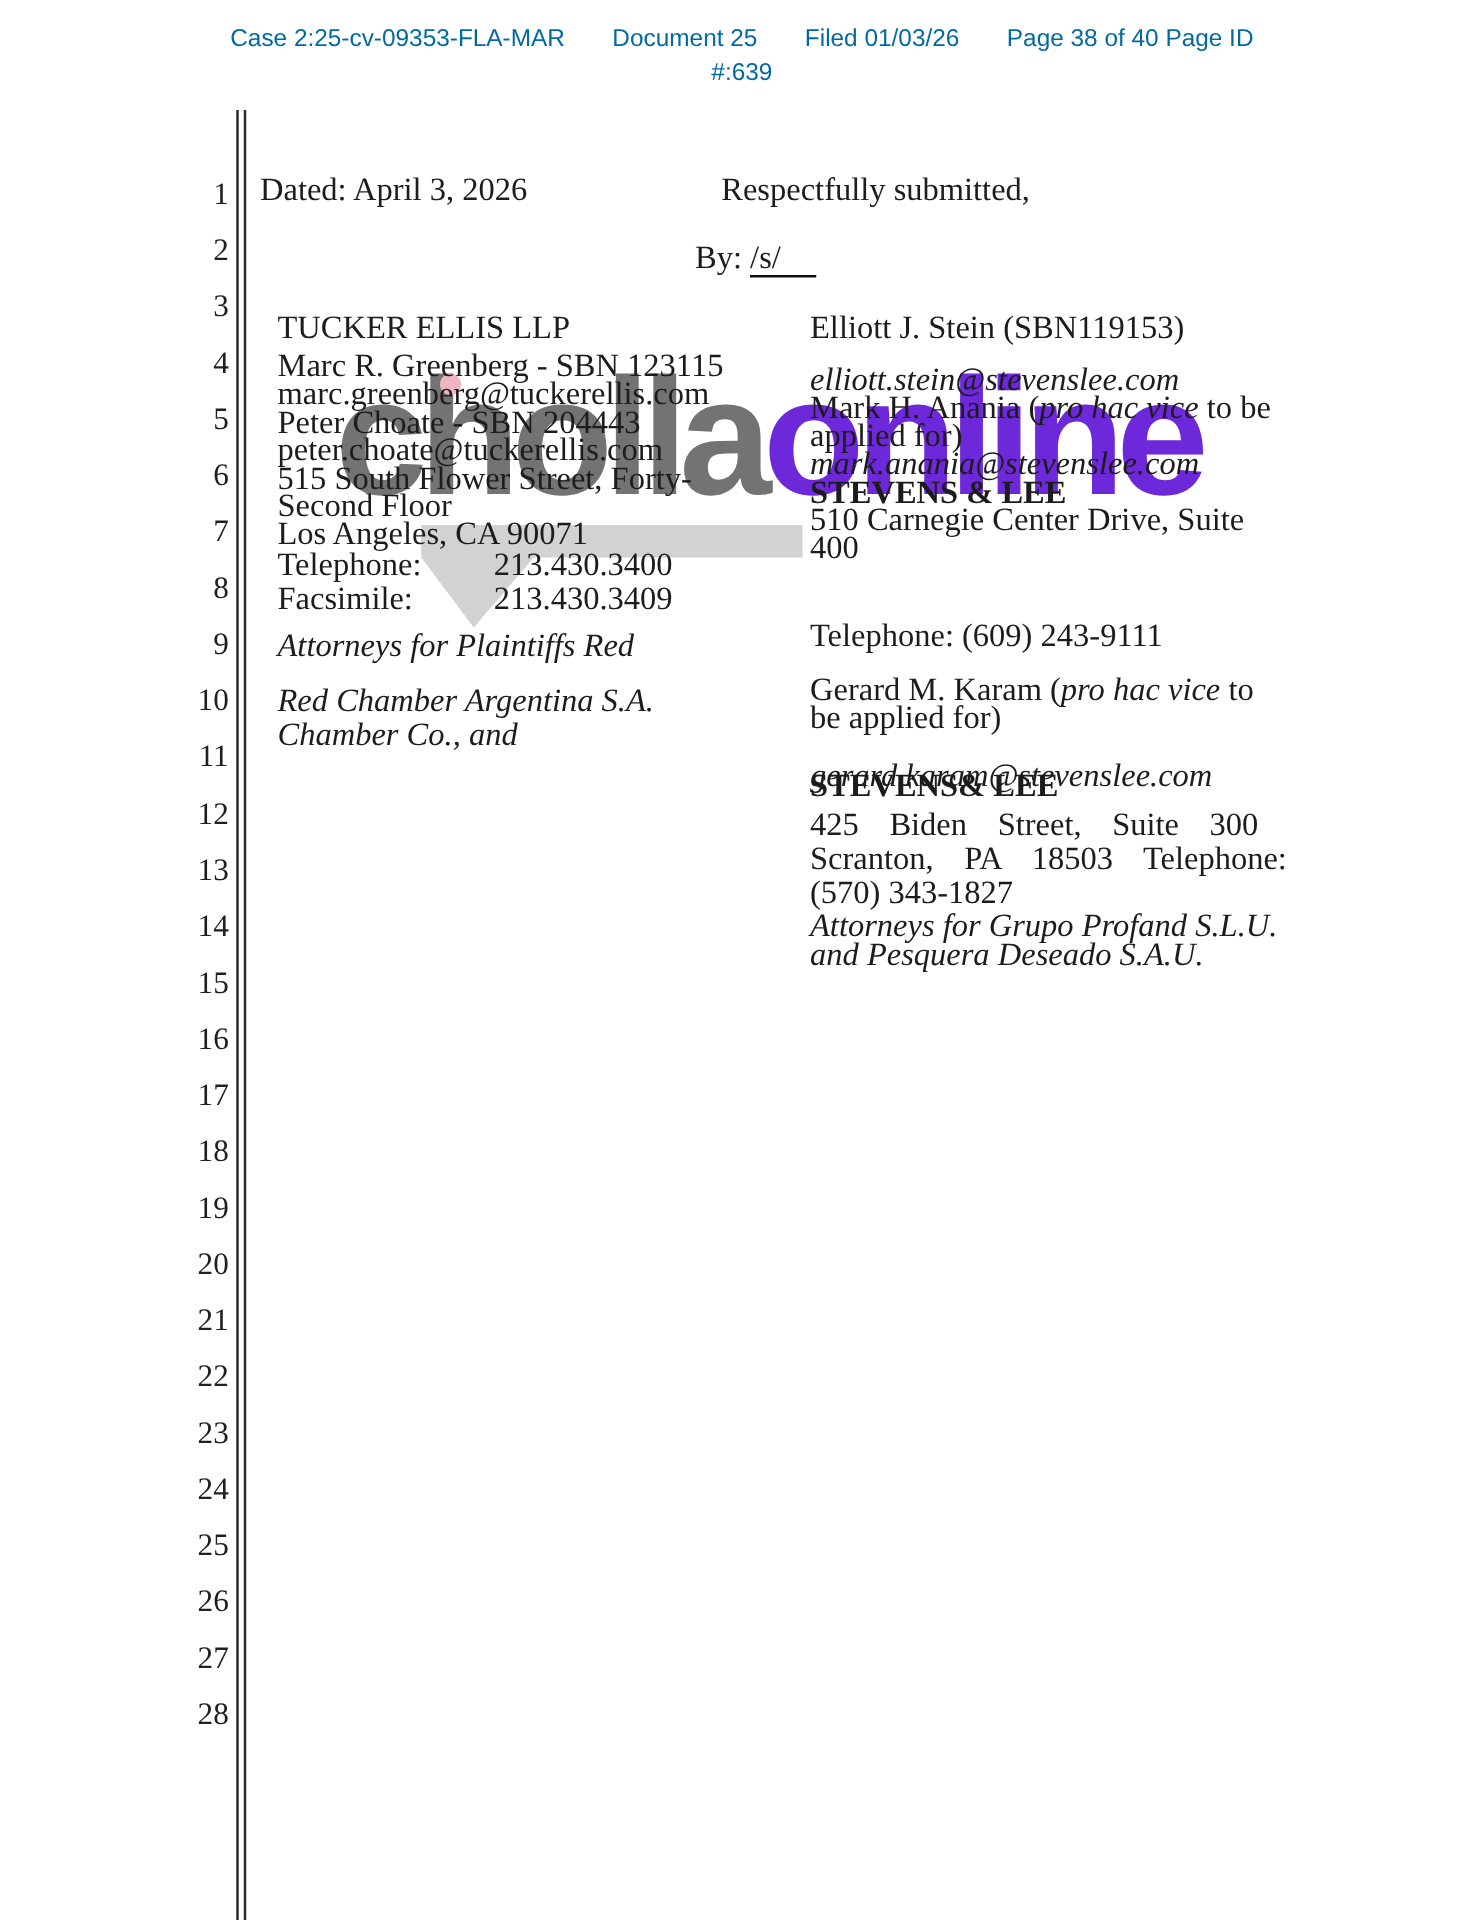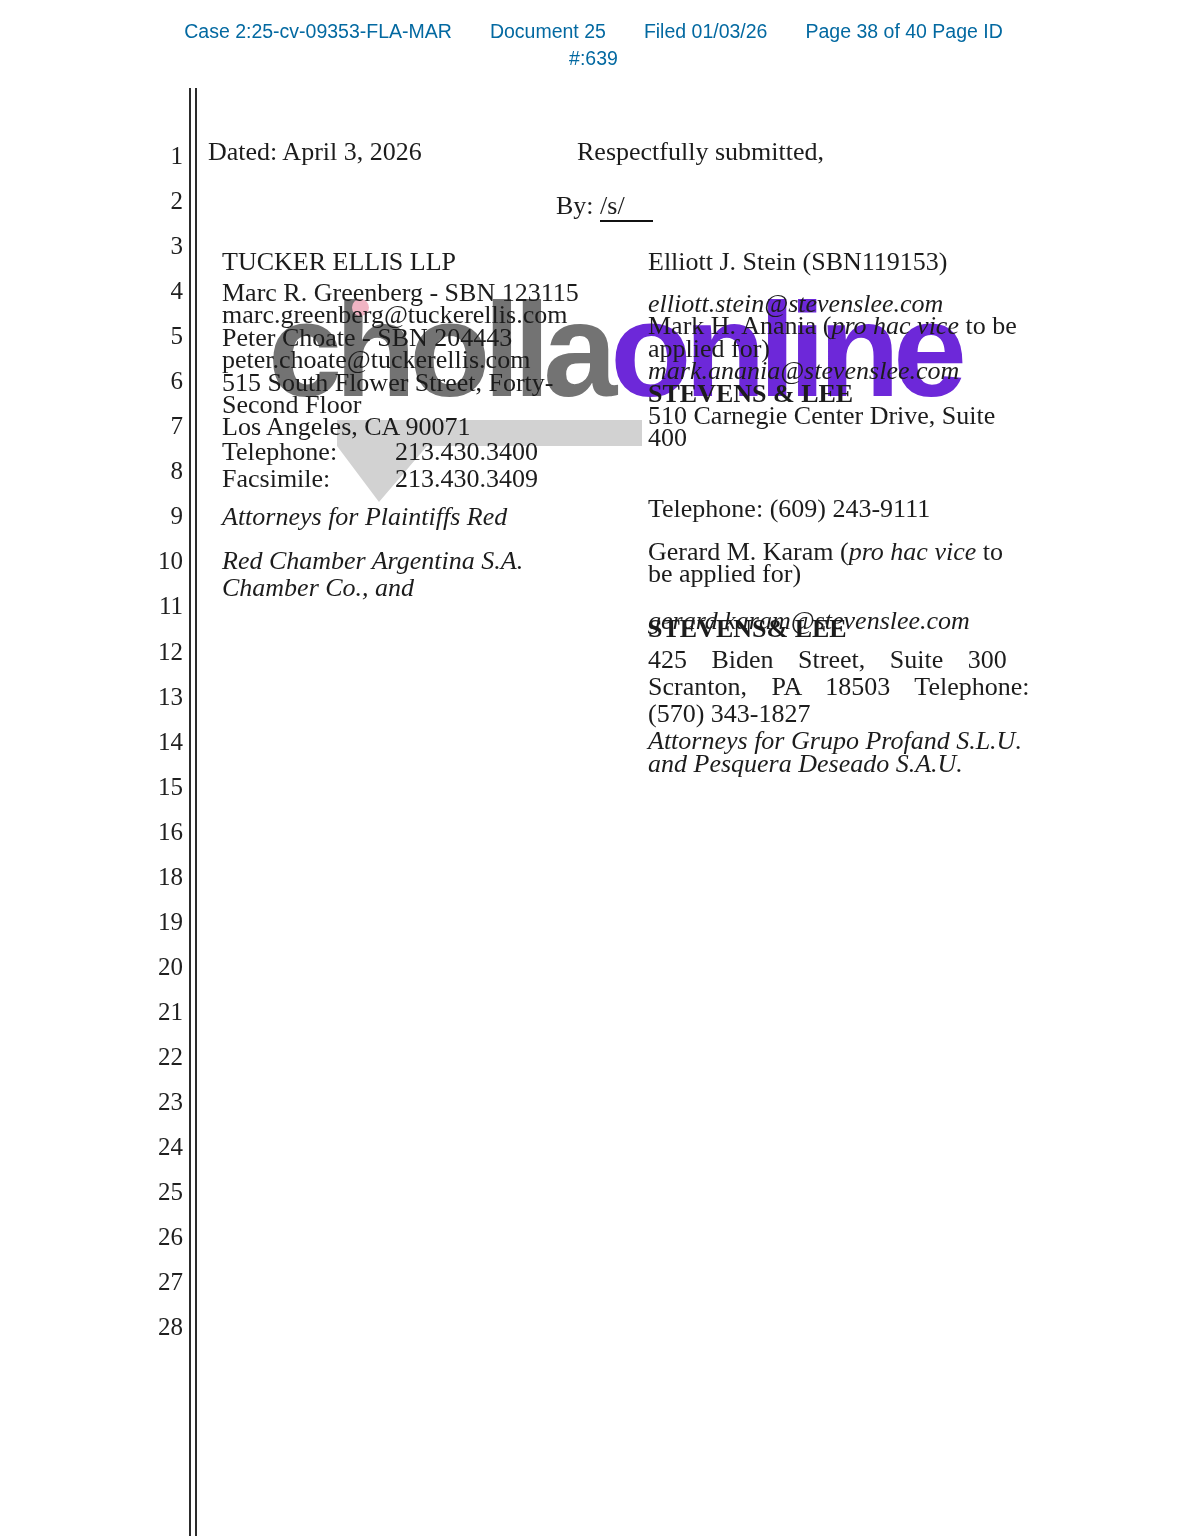--- a/index.html
+++ b/index.html
@@ -86,20 +86,21 @@
       <div class="num">7</div>
       <div class="num">8</div>
       <div class="num">9</div>
       <div class="num">10</div>
       <div class="num">11</div>
       <div class="num">12</div>
       <div class="num">13</div>
       <div class="num">14</div>
       <div class="num">15</div>
       <div class="num">16</div>
+      <div class="num">17</div>
       <div class="num">18</div>
       <div class="num">19</div>
       <div class="num">20</div>
       <div class="num">21</div>
       <div class="num">22</div>
       <div class="num">23</div>
       <div class="num">24</div>
       <div class="num">25</div>
       <div class="num">26</div>
       <div class="num">27</div>

